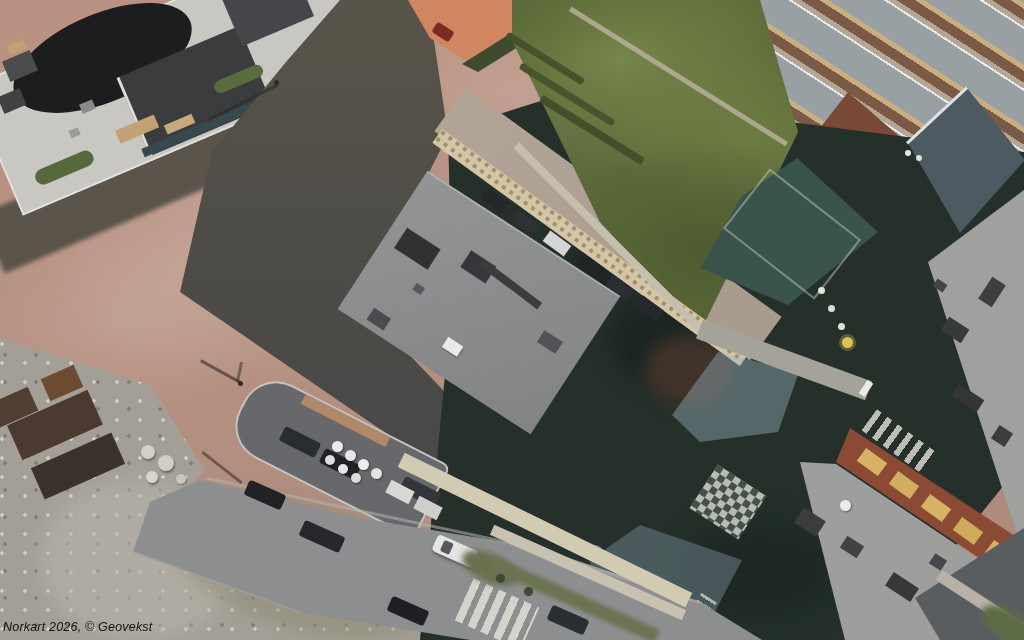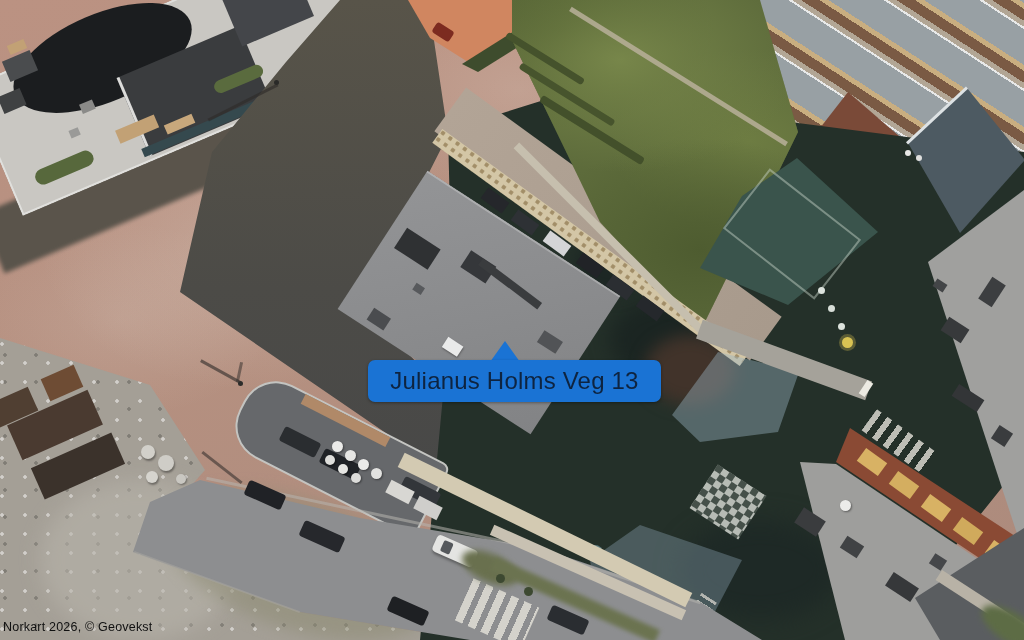--- a/index.html
+++ b/index.html
@@ -5,21 +5,21 @@
   html,body{margin:0;padding:0;background:#222;}
   #stage{position:relative;width:1024px;height:640px;overflow:hidden;
     font-family:"Liberation Sans","DejaVu Sans",sans-serif;
     background:linear-gradient(165deg,#bb9282 0%,#b59080 45%,#ab8a7c 100%);}
   .a{position:absolute;}
   .poly{position:absolute;inset:0;}
   .dot{position:absolute;border-radius:50%;}
   .marker-box{display:flex;align-items:center;justify-content:center;
     background:#1a73d4;border-radius:7px;box-shadow:0 1px 3px rgba(0,0,0,.35);}
   .marker-text{font-size:24px;font-weight:500;color:#0e2440;letter-spacing:.2px;white-space:nowrap;}
-  .attr{font-size:12.5px;color:#111;letter-spacing:.2px;white-space:nowrap;}
+  .attr{font-size:12.5px;color:#111;letter-spacing:.2px;white-space:nowrap;font-style:italic;}
 </style>
 </head>
 <body>
 
 <div id="stage">
 
   <div class="poly">
 
     <div class="poly" style="background:
       radial-gradient(300px 200px at 250px 250px, rgba(232,222,212,.28), transparent 70%),
@@ -220,23 +220,16 @@
 
     <div class="a" style="left:460px;top:554px;width:60px;height:28px;background:#69704e;border-radius:50%;filter:blur(3px);transform:rotate(24deg);"></div>
     <div class="a" style="left:485px;top:593px;width:180px;height:14px;background:#6b7350;filter:blur(2px);transform:rotate(24deg);"></div>
     <div class="a" style="left:483px;top:567px;width:210px;height:11px;background:#c8c1b2;transform:rotate(24deg);"></div>
     <div class="a" style="left:385px;top:522px;width:320px;height:16px;background:#d3cab2;transform:rotate(26deg);"></div>
     <div class="dot" style="left:496px;top:574px;width:9px;height:9px;background:#3d4931;"></div>
     <div class="dot" style="left:524px;top:587px;width:9px;height:9px;background:#3d4931;"></div>
 
   </div>
 
-  <div class="a" style="left:368px;top:340px;width:293px;height:63px;">
-    <div class="a" style="left:122px;top:1px;width:0;height:0;
-      border-left:15px solid transparent;border-right:15px solid transparent;border-bottom:21px solid #1a73d4;"></div>
-    <div class="a marker-box" style="left:0;top:20px;width:293px;height:42px;">
-      <span class="marker-text">Julianus Holms Veg 13</span>
-    </div>
-  </div>
 
   <div class="a attr" style="left:3px;top:620px;">Norkart 2026, © Geovekst</div>
 
 </div>
 
 </body></html>

